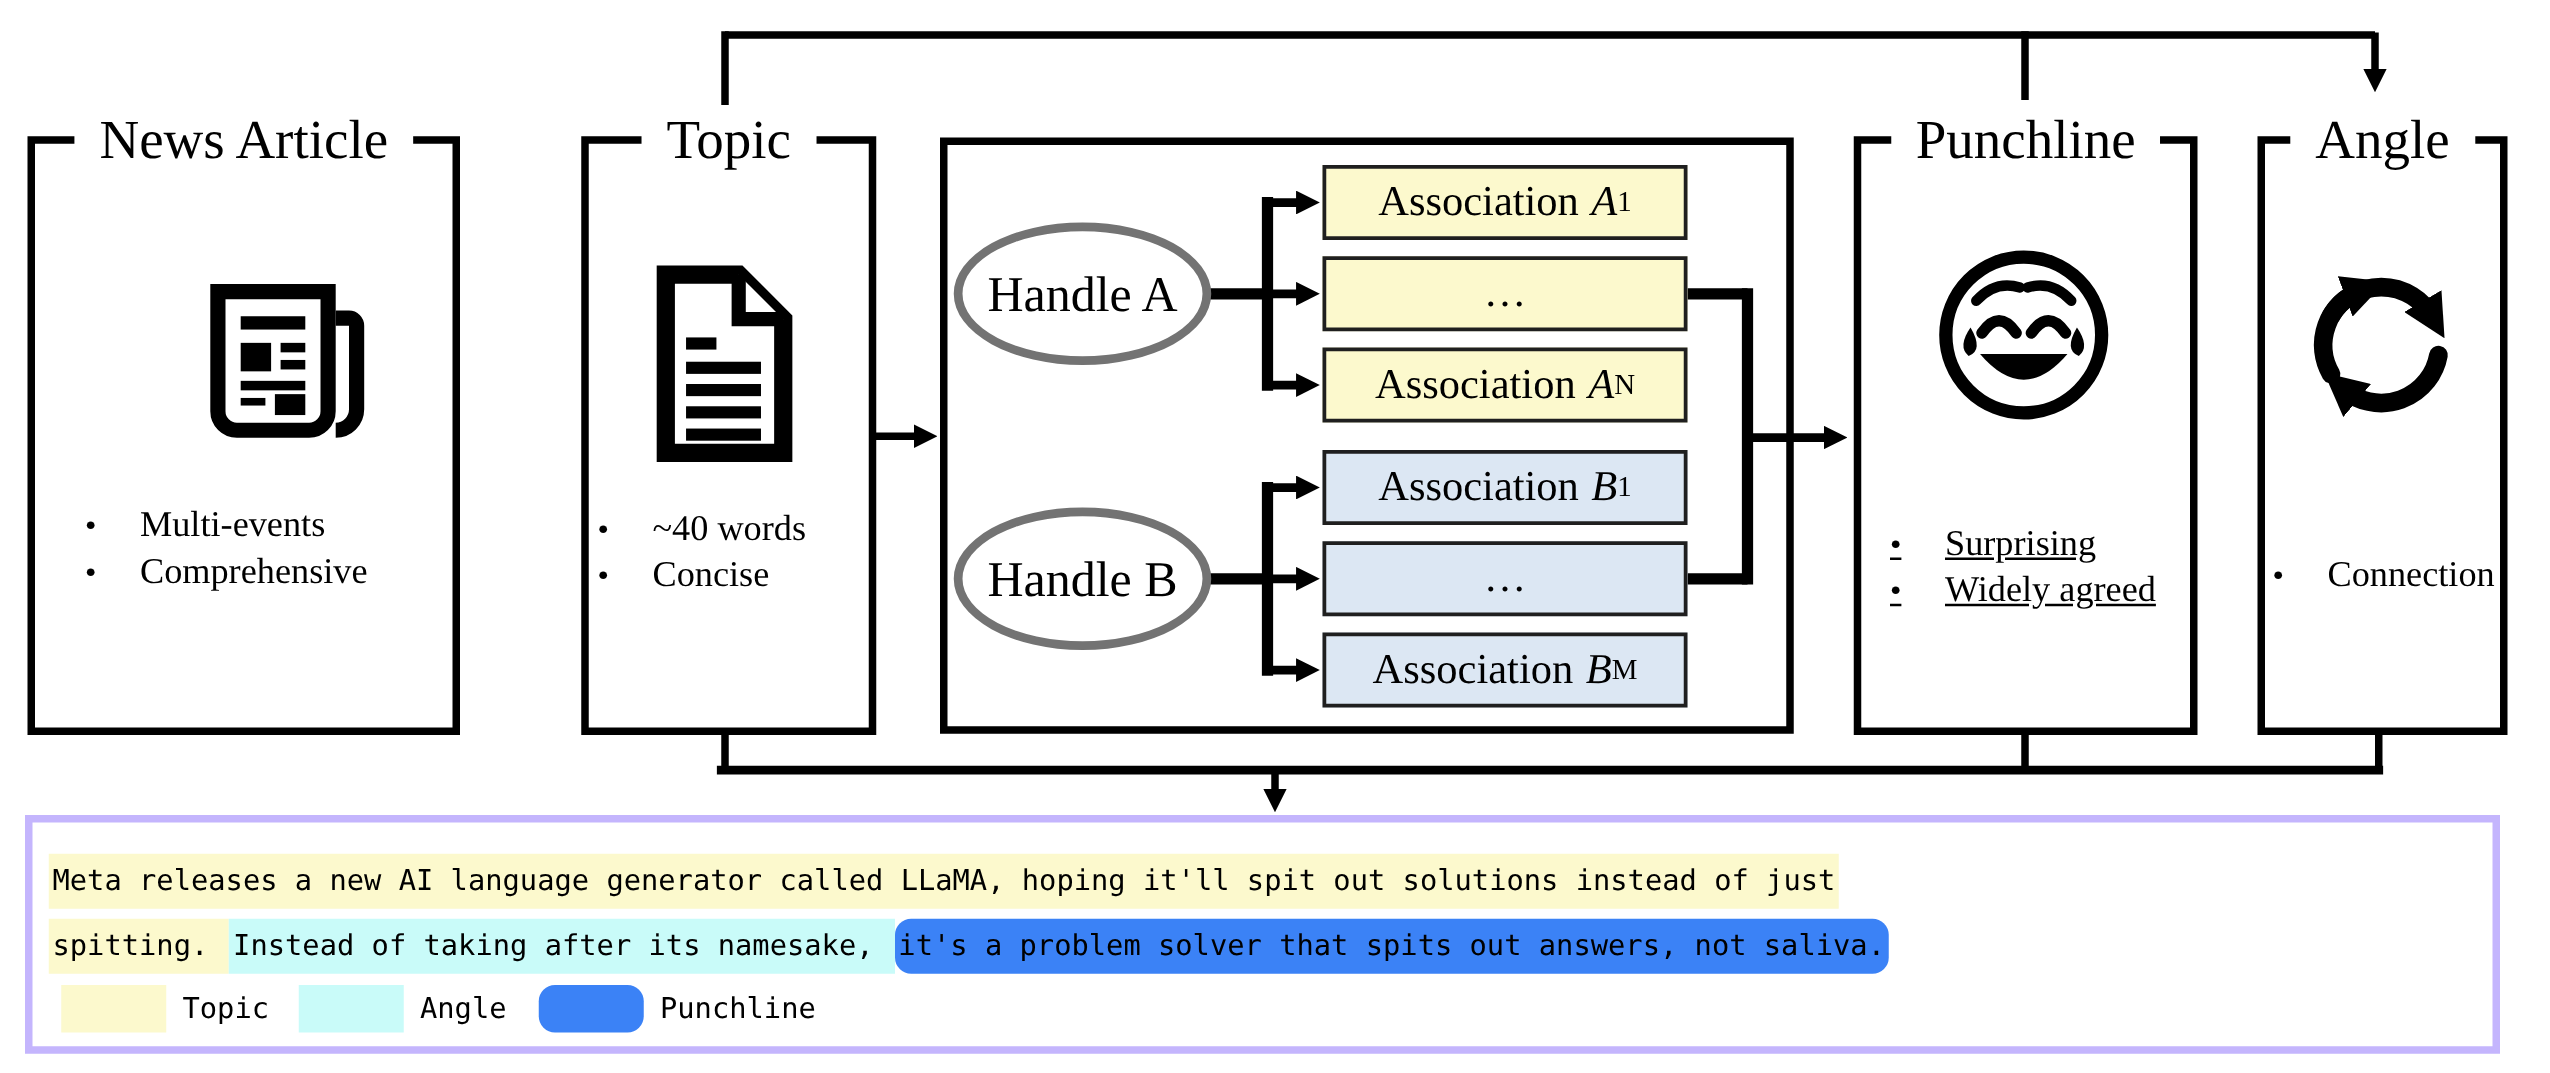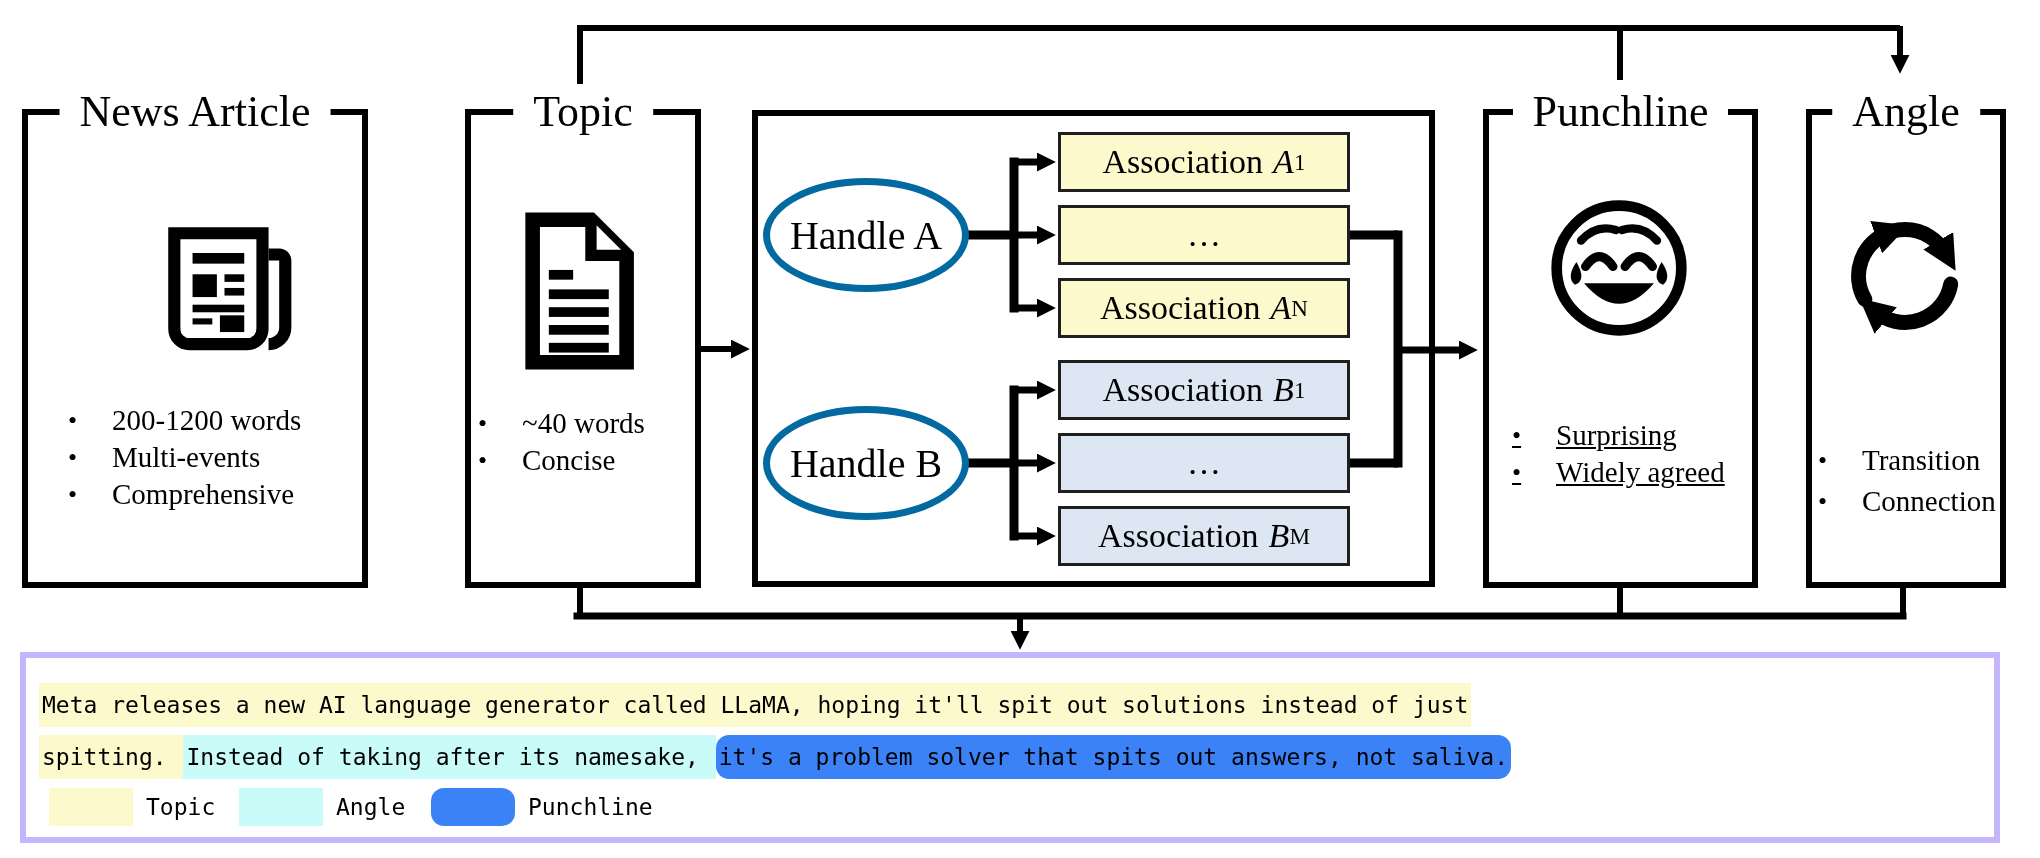--- a/index.html
+++ b/index.html
@@ -20,21 +20,21 @@
   .midbox { position:absolute; border:6px solid #000; background:transparent; }
 
   
   .bullets { position:absolute; font-size:29px; }
   .bullets .bl { display:flex; line-height:37px; }
   .bullets .bl::before { content:"\2022"; width:44px; padding-left:6px; font-size:26px; }
   .bullets.wide .bl { line-height:41px; }
 
   
   .handle {
-    position:absolute; width:206px; height:114px; border:7px solid #0369a1;
+    position:absolute; width:206px; height:114px; border:7px solid #737373;
     border-radius:50%; background:#fff; display:flex; align-items:center;
     justify-content:center; font-size:40px;
   }
 
   
   .assoc {
     position:absolute; left:1058px; width:292px; height:60px;
     border:3px solid #1f1f1f; display:flex; align-items:center;
     justify-content:center; font-size:34px;
   }
@@ -111,23 +111,20 @@
     <rect x="28" y="25" width="34" height="7" fill="#000"></rect>
     <rect x="28" y="39" width="16" height="15" fill="#000"></rect>
     <rect x="49" y="39" width="13" height="5" fill="#000"></rect>
     <rect x="49" y="48" width="13" height="5" fill="#000"></rect>
     <rect x="28" y="59" width="34" height="5" fill="#000"></rect>
     <rect x="28" y="68" width="13" height="4" fill="#000"></rect>
     <rect x="46" y="66" width="16" height="11" fill="#000"></rect>
   </svg>
   <div class="bullets" style="left:62px; top:402px;">
     <div class="bl">
-        <span>200-1200 words</span>
-      </div>
-    <div class="bl">
         <span>Multi-events</span>
       </div>
     <div class="bl">
         <span>Comprehensive</span>
       </div>
   </div>
 
   <div class="obox" style="left:465px; top:109px; width:236px; height:479px;">
     <div class="obox-title">Topic</div>
   </div>
@@ -215,23 +212,20 @@
       <marker id="cycTip" viewBox="0 0 10 10" refX="4" refY="5" markerWidth="2.3" markerHeight="2.3" orient="auto">
         <path d="M0 0 L10 5 L0 10 Z" fill="#000"></path>
       </marker>
     </defs>
     <path d="M23.2 36.5 A31 31 0 0 1 76.8 36.5" fill="none" stroke="#000" stroke-width="10" stroke-linecap="round" marker-end="url(#cycTip)"></path>
     <path d="M80.5 57.4 A31 31 0 0 1 30.1 75.7" fill="none" stroke="#000" stroke-width="10" stroke-linecap="round" marker-end="url(#cycTip)"></path>
     <path d="M23.2 67.5 A31 31 0 0 1 39.4 22.9" fill="none" stroke="#000" stroke-width="10" stroke-linecap="round" marker-end="url(#cycTip)"></path>
   </svg>
   <div class="bullets wide" style="left:1812px; top:440px;">
     <div class="bl">
-        <span>Transition</span>
-      </div>
-    <div class="bl">
         <span>Connection</span>
       </div>
   </div>
 
   <div class="outbox">
     <div class="out-line" style="left:13px; top:24px;"><span class="hl hl-topic">Meta releases a new AI language generator called LLaMA, hoping it'll spit out solutions instead of just</span></div>
     <div class="out-line" style="left:13px; top:76px;"><span class="hl hl-topic">spitting. </span><span class="hl hl-angle">Instead of taking after its namesake, </span><span class="hl hl-punchline">it's a problem solver that spits out answers, not saliva.</span></div>
 
     <div class="swatch hl-topic" style="left:23px; top:130px;"></div>
     <div class="leg-label" style="left:120px; top:130px;">Topic</div>

